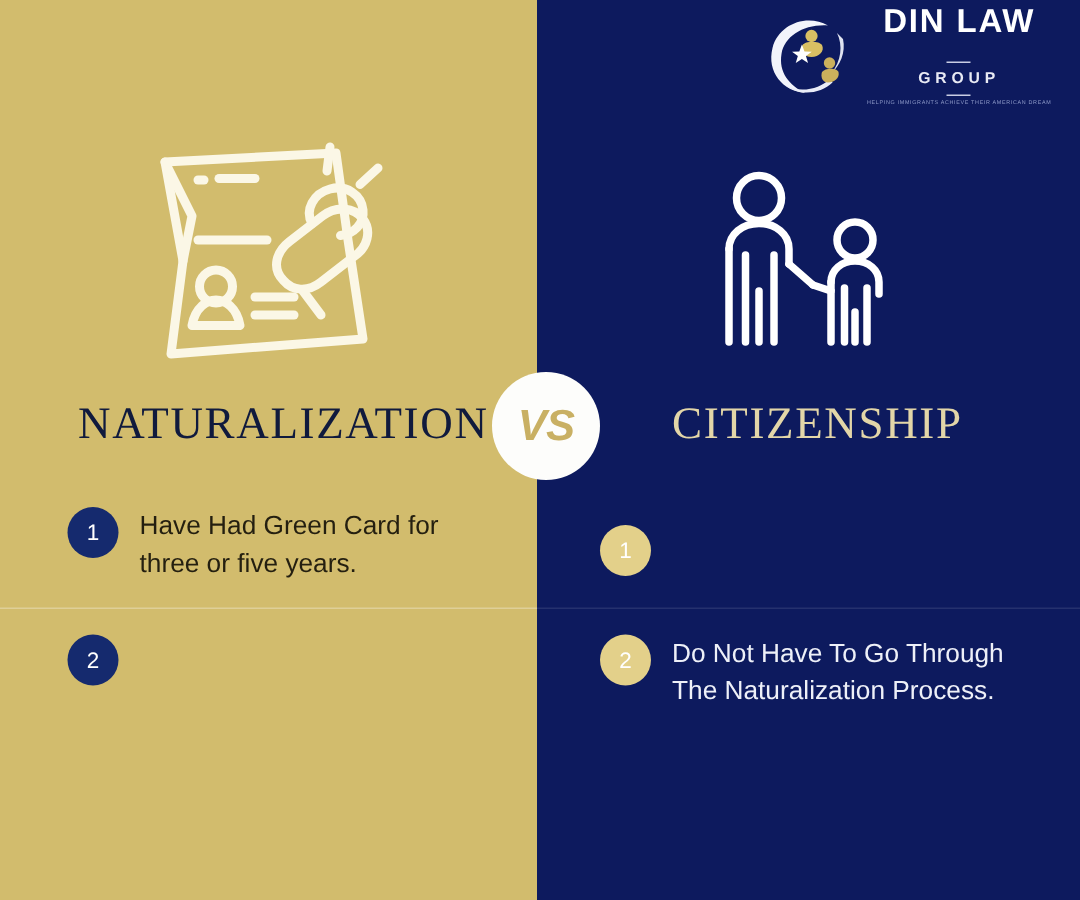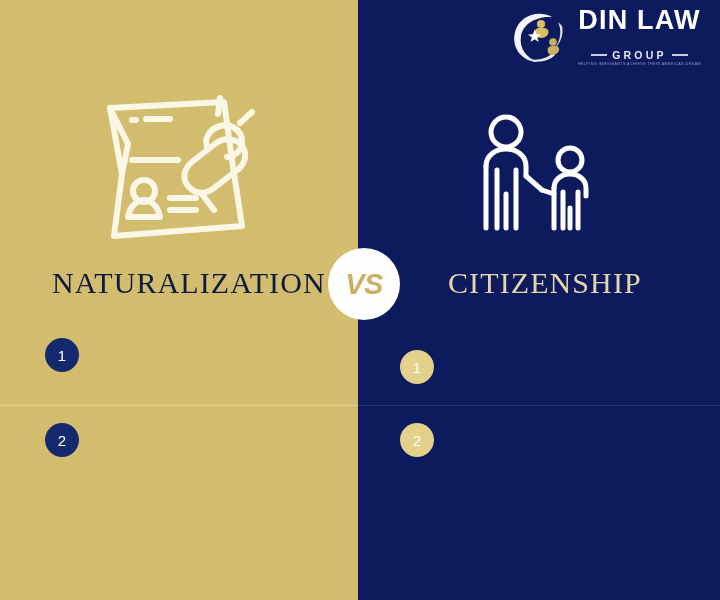--- a/index.html
+++ b/index.html
@@ -11,22 +11,22 @@
   #panel-right{left:358px;width:362px;background:#0d1a5e;}
 
   
   .row-sep{position:absolute;left:0;width:720px;height:1px;top:405px;background:rgba(255,255,255,0.10);}
   .row-sep.left-part{left:0;width:358px;background:rgba(255,255,255,0.22);}
 
   
   #logo{position:absolute;left:508px;top:6px;width:196px;height:62px;display:flex;align-items:center;gap:8px;}
   #logo-mark{position:relative;width:62px;height:58px;flex:0 0 62px;}
   #logo-text{display:flex;flex-direction:column;align-items:center;justify-content:center;line-height:1;}
-  #logo-title{font-size:27px;font-weight:bold;color:#ffffff;letter-spacing:1.2px;font-family:"Liberation Sans",sans-serif;}
-  #logo-sub-wrap{display:flex;align-items:center;gap:5px;margin-top:16px;}
+  #logo-title{font-size:22px;font-weight:bold;color:#ffffff;letter-spacing:1.2px;font-family:"Liberation Sans",sans-serif;}
+  #logo-sub-wrap{display:flex;align-items:center;gap:5px;margin-top:16px;flex-direction:column;}
   #logo-sub{font-size:10.5px;font-weight:bold;color:#e8eaf4;letter-spacing:3.2px;}
   .dash{width:16px;height:1.5px;background:#c9cde4;display:block;}
   #logo-tag{margin-top:3px;font-size:3.6px;letter-spacing:.45px;color:#8f9bc9;white-space:nowrap;text-align:center;}
 
   
   #icon-left{position:absolute;left:92px;top:86px;width:184px;height:160px;}
   #icon-right{position:absolute;left:470px;top:110px;width:140px;height:140px;}
 
   
   .title{position:absolute;font-family:"Liberation Serif",serif;font-size:30px;letter-spacing:1.1px;white-space:nowrap;}
@@ -131,27 +131,29 @@
 
   <div class="title" id="title-left">NATURALIZATION</div>
   <div class="title" id="title-right">CITIZENSHIP</div>
 
   <div id="vs-badge">
     <span id="vs-text">VS</span>
   </div>
 
   <div class="bullet" id="b-left-1">
     <div class="badge navy">1</div>
+    <div class="btext dark">Have Had Green Card for three or five years.</div>
   </div>
 
   <div class="bullet" id="b-left-2">
     <div class="badge navy">2</div>
   </div>
 
   <div class="bullet" id="b-right-1">
     <div class="badge gold">1</div>
   </div>
 
   <div class="bullet" id="b-right-2">
     <div class="badge gold">2</div>
+    <div class="btext light">Do Not Have To Go Through The Naturalization Process.</div>
   </div>
 
 </div>
 
 </body></html>

